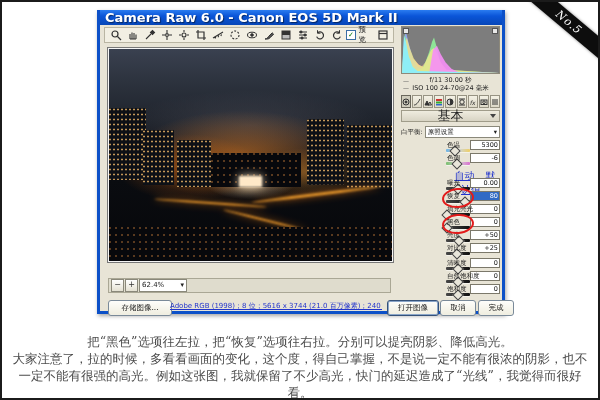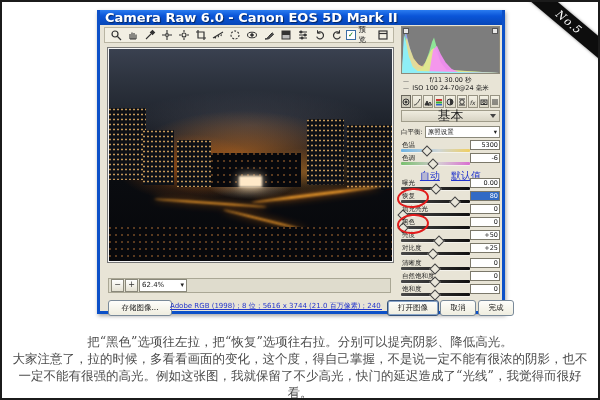--- a/index.html
+++ b/index.html
@@ -70,21 +70,21 @@
        display:flex;align-items:center;justify-content:center;}
   .tab.active{background:#cfccbc;border-color:#6a675c;}
   .phead{margin-top:2px;height:10px;background:linear-gradient(#efecdf,#d8d4c4);border:1px solid #a09c8a;
          text-align:center;font-size:13px;line-height:9px;color:#222;position:relative;}
   .phead .tri{position:absolute;right:3px;top:3px;width:0;height:0;border-left:3px solid transparent;
          border-right:3px solid transparent;border-top:4px solid #444;}
   .wbrow{display:flex;align-items:center;margin-top:4px;gap:2px;}
   .wblab{font-size:6.5px;color:#222;white-space:nowrap;}
   .wbsel{flex:1;height:10px;border:1px solid #8a887a;background:#fff;font-size:6.5px;line-height:10px;
          padding:0 2px;color:#222;display:flex;justify-content:space-between;}
-  .sliders{margin-top:3px;}
+  .sliders{margin-top:3px;margin-left:45px;}
   .srow{position:relative;height:13px;}
   .slab{position:absolute;left:1px;top:0;font-size:6.5px;color:#222;white-space:nowrap;z-index:2;}
   .sval{position:absolute;right:0;top:-1px;width:26px;height:8px;border:1px solid #7b786a;background:#fff;
         font-size:6.5px;text-align:right;padding:0 1px;color:#111;font-family:"DejaVu Sans",sans-serif;}
   .sval.sel{background:#316ac5;color:#fff;}
   .strack{position:absolute;left:0;right:30px;top:8px;height:3px;border-radius:1px;
           background:linear-gradient(90deg,#484848,#101010);box-shadow:0 1px 0 rgba(255,255,255,.5);}
   .t-temp{background:linear-gradient(90deg,#6fb4e4,#cfd6d6 55%,#f0cf62);}
   .t-tint{background:linear-gradient(90deg,#79c06e,#d6ccd4 55%,#d96ed0);}
   .sthumb{position:absolute;top:50%;width:6px;height:6px;background:#e9e6da;border:1px solid #444;

